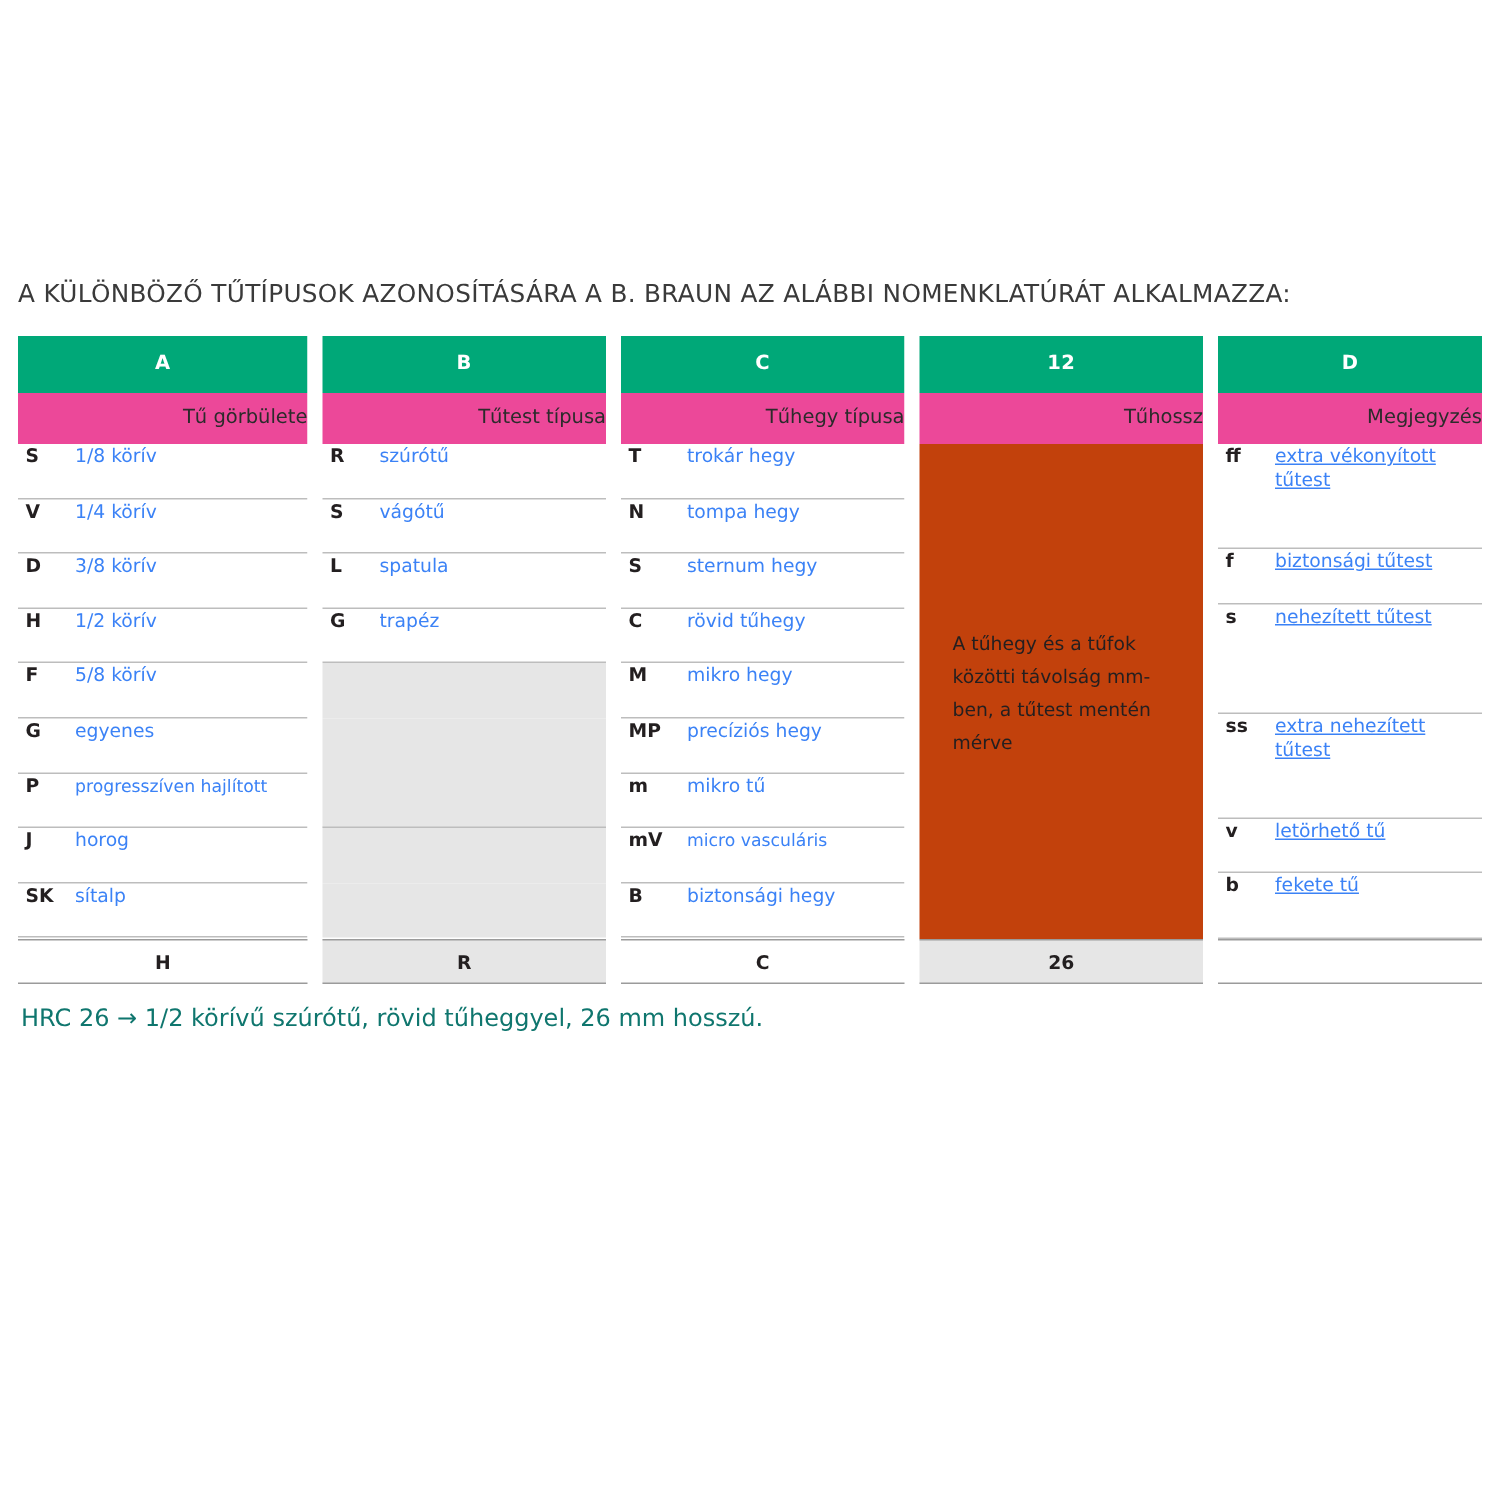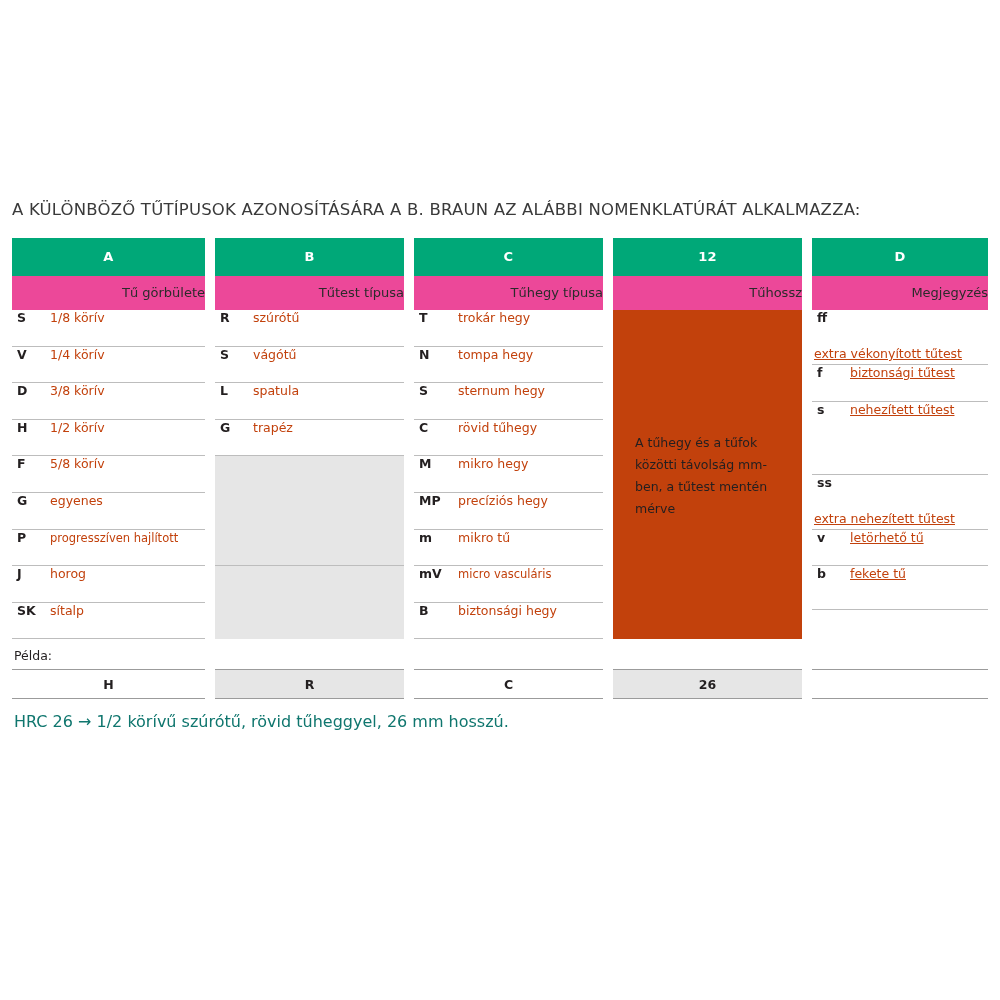--- a/index.html
+++ b/index.html
@@ -10,21 +10,21 @@
   body {
     width: 1000px;
     height: 1000px;
     font-family: "DejaVu Sans", sans-serif;
     color: #231f20;
     position: relative;
   }
   .page {
     position: absolute;
     left: 12px;
-    top: 200px;
+    top: 186px;
     width: 976px;
   }
   .doc-title {
     font-size: 16.5px;
     letter-spacing: 0.2px;
     color: #3a3a3a;
     margin-bottom: 19px;
     font-family: "DejaVu Sans", sans-serif;
     white-space: nowrap;
   }
@@ -80,39 +80,39 @@
     padding-left: 3px;
     box-sizing: border-box;
     color: #231f20;
   }
   .row .code.wide {
     width: 42px;
     flex: 0 0 42px;
   }
   .row .label {
     font-size: 12.5px;
-    color: #c2410c;
+    color: #3b82f6;
     line-height: 1.25;
   }
   .row .label.small { font-size: 11.5px; }
 
   .tuhossz-cell {
     background: #c2410c;
     padding: 0;
   }
   .tuhossz-text {
     font-size: 12.5px;
     line-height: 1.75;
     color: #231f20;
     padding: 0 22px;
     box-sizing: border-box;
   }
 
   .note-rows .row { height: 36.6px; }
-  .note-rows .row.tall { height: 55px; flex-direction: column; }
+  .note-rows .row.tall { height: 70px; }
   .note-rows .row .label { line-height: 1.3; text-decoration: underline; }
 
   .pelda-label {
     font-size: 12.5px;
     margin: 9px 0 6px 2px;
     color: #231f20;
   }
   .example-row {
     display: flex;
     width: 976px;
@@ -334,21 +334,20 @@
             <span class="code">b</span>
             <span class="label">fekete tű</span>
           </div>
         </div>
       </td>
 
     </tr>
   </tbody>
     </table>
 
-  <div class="pelda-label">Példa:</div>
 
   <div class="example-row">
     <div class="example-cell plain" style="width:193px;">H</div>
     <div class="example-gap"></div>
     <div class="example-cell shaded" style="width:189px;">R</div>
     <div class="example-gap"></div>
     <div class="example-cell plain" style="width:189px;">C</div>
     <div class="example-gap"></div>
     <div class="example-cell shaded" style="width:189px;">26</div>
     <div class="example-gap"></div>

